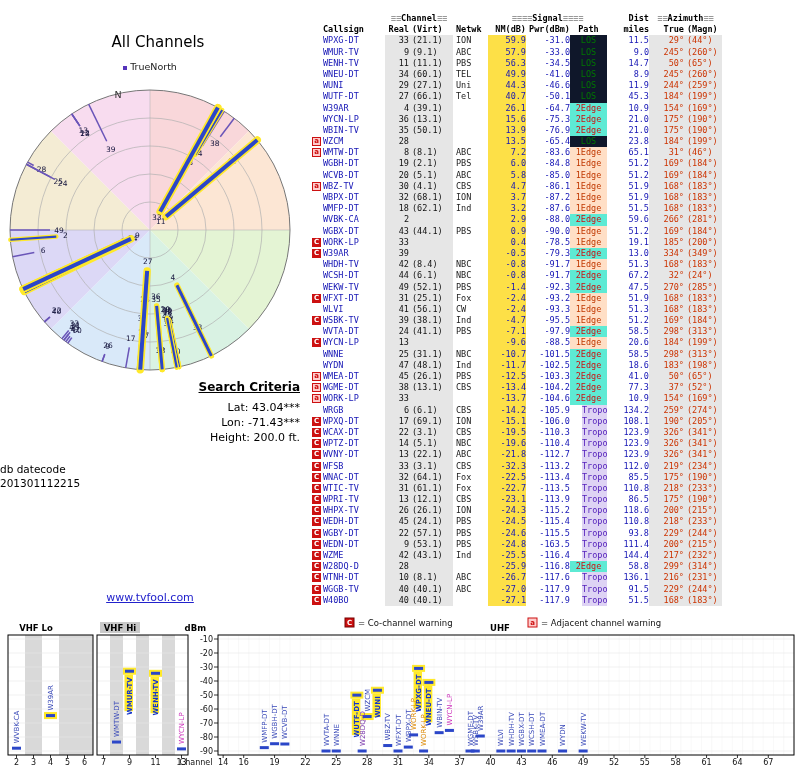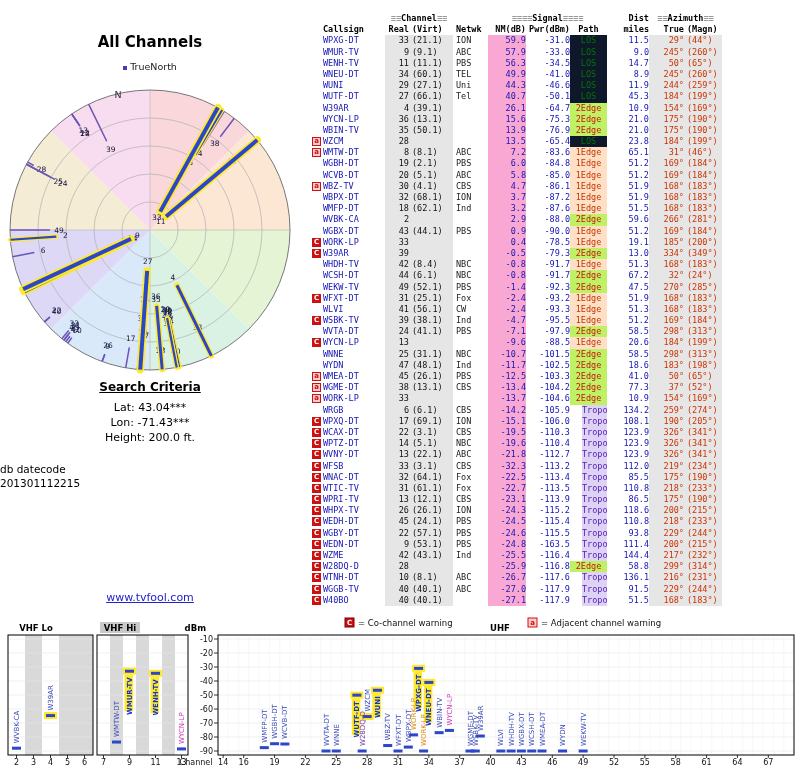--- a/index.html
+++ b/index.html
@@ -1,43 +1,43 @@
 <!DOCTYPE html>
 <html><head>
 <meta charset="utf-8">
 <style>
   html,body{margin:0;padding:0;background:#fff;}
   #page{position:relative;width:800px;height:768px;background:#fff;font-family:"DejaVu Sans",sans-serif;overflow:hidden;}
   .abs{position:absolute;}
-  #radar-title{left:0;top:33px;width:300px;text-align:center;font-size:15px;font-weight:bold;color:#000;}
+  #radar-title{left:0;top:33px;width:300px;text-align:center;font-size:15px;font-weight:normal;color:#000;padding-left:8px;}
   #truenorth{left:0;top:61px;width:300px;text-align:center;font-size:9.5px;color:#222;}
   #truenorth .tn-dot{display:inline-block;width:4px;height:4px;background:#5533bb;margin-right:3px;vertical-align:middle;}
   #radar-svg{position:absolute;left:0;top:78px;}
-  #criteria{left:0;top:380px;width:300px;text-align:center;font-size:11px;color:#000;line-height:15px;}
+  #criteria{left:0;top:380px;width:300px;text-align:right;font-size:11px;color:#000;line-height:15px;}
   #criteria .crit-title{font-weight:bold;font-size:12px;text-decoration:underline;margin-bottom:5px;}
   #dbcode{left:0;top:462px;width:300px;text-align:left;font-size:10.5px;color:#000;line-height:14px;}
   #site-link-wrap{left:0;top:591px;width:300px;text-align:center;font-size:11px;}
   #site-link-wrap a{color:#2222cc;}
   #ctable{left:312px;top:13px;width:410px;font-family:"DejaVu Sans Mono",monospace;font-size:8.5px;color:#222;}
   .trow{display:grid;grid-template-columns:11px 62px 24px 44px 35px 38px 44px 37px 42px 35px 38px;height:11.2px;line-height:11.2px;}
   .thead{font-weight:bold;color:#000;}
   .cell{overflow:hidden;white-space:nowrap;}
   .r{text-align:right;}
   .c{text-align:center;}
   .pl{padding-left:3px;}
   .bar{color:#999;}
   .c-call{color:#1515b5;}
   .c-real,.c-virt{background:#e6e6e6;color:#111;}
-  .c-nm{background:#f9a8d4;color:#1515b5;}
+  .c-nm{background:#fde047;color:#1515b5;}
   .c-pwr{color:#1515b5;}
   .c-mi{color:#1515b5;}
   .c-true,.c-magn{background:#e6e6e6;color:#cc3300;}
   .pLOS{color:#007700;background:#0f172a;}
   .p1Edge{color:#c03800;background:#ffdfc6;}
-  .p2Edge{color:#cc1111;background:#bef264;}
+  .p2Edge{color:#cc1111;background:#5eead4;}
   .pTropo{color:#5522bb;background:#ded3f4;margin-left:12px;}
   .wm{display:inline-block;width:9px;height:9px;font-family:"DejaVu Sans",sans-serif;font-size:7px;font-weight:bold;text-align:center;line-height:9px;vertical-align:middle;}
   .wC{background:#cc1111;color:#fff;}
   .wa{background:#ffcccc;color:#cc1111;box-shadow:inset 0 0 0 1px #cc1111;}
   #chart-svg{position:absolute;left:0;top:615px;}
   #radar-svg text,#chart-svg text{font-family:"DejaVu Sans",sans-serif;}
 </style>
 </head>
 <body>
 

